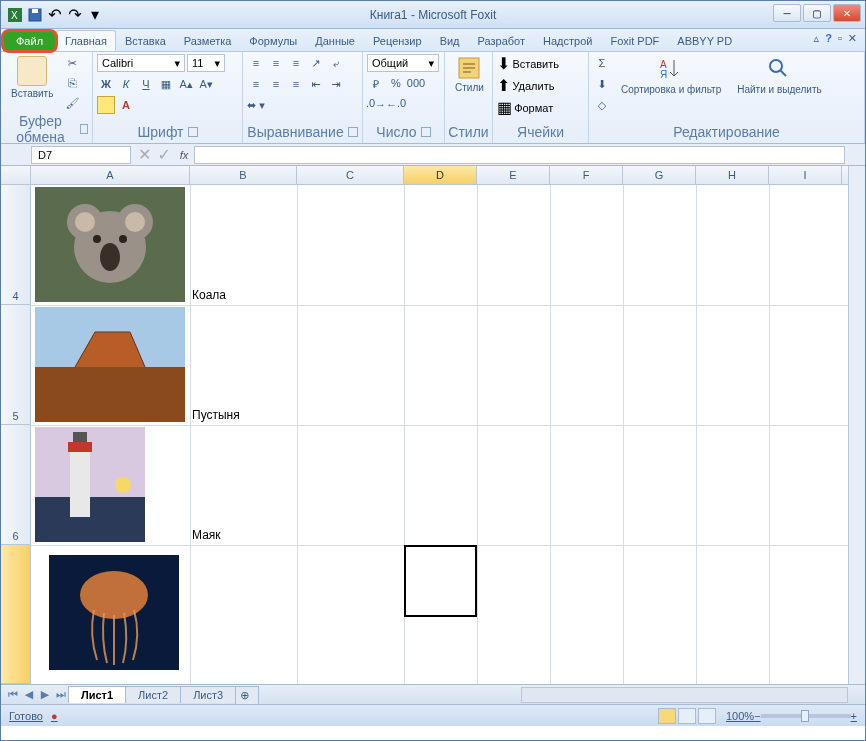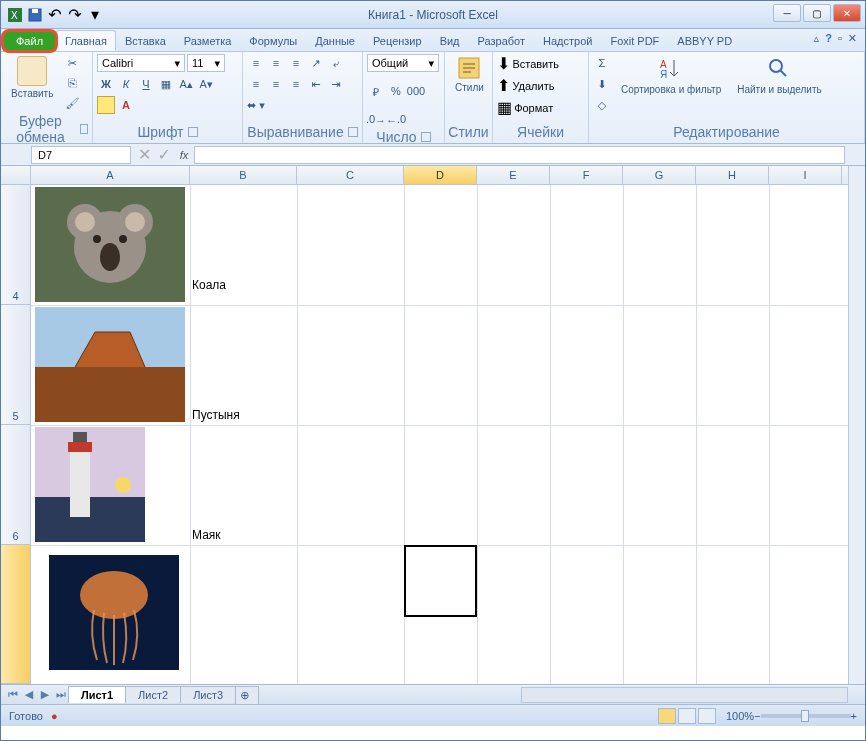--- a/index.html
+++ b/index.html
@@ -46,21 +46,21 @@
 .gline-h { position: absolute; left: 0; right: 0; height: 1px; background: #d5dce6; }
 .celltext { position: absolute; font-size: 12px; color: #000; }
 .activecell { position: absolute; border: 2px solid #000; background: #fff; }
 .img { position: absolute; }
 .vscroll { position: absolute; right: 0; top: 0; width: 17px; bottom: 0; background: #e8eef7; border-left: 1px solid #b7c6da; }
 .sheettabs { height: 20px; background: linear-gradient(#e6eef7,#d6e2f0); border-top: 1px solid #a8bbd4; display: flex; align-items: center; font-size: 11px; padding-left: 4px; position: relative; }
 .navbtn { width: 16px; height: 16px; display: flex; align-items: center; justify-content: center; color: #5a7ca8; }
 .stab { padding: 2px 12px; background: #e2e9f3; border: 1px solid #a8bbd4; border-bottom: none; margin-left: -1px; color: #3b5b85; }
 .stab.active { background: #fff; font-weight: bold; color: #000; }
 .hscroll { position: absolute; right: 17px; left: 520px; top: 2px; height: 16px; background: #e0e7f1; border: 1px solid #b7c6da; }
-.statusbar { height: 22px; background: linear-gradient(#dfe9f6,#cadcf1); border-top: 1px solid #a8bbd4; display: flex; align-items: center; font-size: 11px; color: #3b5b85; padding: 0 8px; justify-content: space-between; }
+.statusbar { height: 22px; background: linear-gradient(#dfe9f6,#cadcf1); border-top: 1px solid #a8bbd4; display: flex; align-items: center; font-size: 11px; color: #3b5b85; padding: 0 8px; justify-content: space-between; text-decoration: underline; }
 .zoom { display: flex; align-items: center; gap: 0; }
 .slider { width: 90px; height: 4px; background: #b7c6da; position: relative; }
 .slider-thumb { position: absolute; left: 45%; top: -4px; width: 8px; height: 12px; background: #e6eef7; border: 1px solid #8fa8c8; }
 .viewbtns { display: flex; gap: 2px; margin-right: 10px; }
 .viewbtn { width: 18px; height: 16px; border: 1px solid #a8bbd4; background: #e6eef7; }
 .viewbtn.active { background: #f8d978; }
 </style>
 </head>
 <body>
 
@@ -75,21 +75,21 @@
     <span class="qat-icon">
         <svg width="14" height="14">
           <rect x="1" y="1" width="12" height="12" fill="#3a6bb7" stroke="#245091"></rect>
           <rect x="4" y="1" width="6" height="4" fill="#fff"></rect>
         </svg>
       </span>
     <span class="qat-icon">↶</span>
     <span class="qat-icon">↷</span>
     <span class="qat-icon">▾</span>
   </div>
-  <div class="title">Книга1 - Microsoft Excel</div>
+  <div class="title">Книга1 - Microsoft Foxit</div>
   <div class="winbtns">
     <div class="winbtn">─</div>
     <div class="winbtn">▢</div>
     <div class="winbtn close">✕</div>
   </div>
 </div>
 
 <div class="tabs">
   <div class="tab file">
     <span>Файл</span>
@@ -192,21 +192,21 @@
         <span class="smallbtn" style="width:auto">⬌ ▾</span>
       </div>
     </div>
     <div class="rgroup-label">
         <span>Выравнивание</span>
         <span class="dialoglauncher"></span>
       </div>
   </div>
 
   <div class="rgroup" style="width:82px">
-    <div class="rgroup-body vstk" style="gap:10px">
+    <div class="rgroup-body vstk" style="gap:2px">
       <div class="combo" style="width:72px">
           <span>Общий</span>
           <span>▾</span>
         </div>
       <div class="smallrow">
         <span class="smallbtn">₽</span>
         <span class="smallbtn">%</span>
         <span class="smallbtn">000</span>
       </div>
       <div class="smallrow">
@@ -355,21 +355,21 @@
           </svg>
       </div>
       <div class="img" style="left:18px;top:370px;width:130px;height:115px">
         <svg width="130" height="115">
             <rect width="130" height="115" fill="#0a1a3a"></rect>
             <ellipse cx="65" cy="40" rx="34" ry="24" fill="#d67a3a" opacity="0.9"></ellipse>
             <path d="M45 55 Q40 80 48 105 M55 58 Q52 85 58 108 M65 60 Q65 88 65 110 M75 58 Q80 85 74 108 M85 55 Q92 80 84 105" stroke="#e89858" fill="none" stroke-width="2" opacity="0.8"></path>
           </svg>
       </div>
 
-      <span class="celltext" style="left:161px;top:93px">Коала</span>
+      <span class="celltext" style="left:161px;top:103px">Коала</span>
       <span class="celltext" style="left:161px;top:223px">Пустыня</span>
       <span class="celltext" style="left:161px;top:343px">Маяк</span>
 
       <div class="activecell" style="left:373px;top:360px;width:73px;height:72px"></div>
     </div>
   </div>
   <div class="vscroll"></div>
 </div>
 
 <div class="sheettabs">

